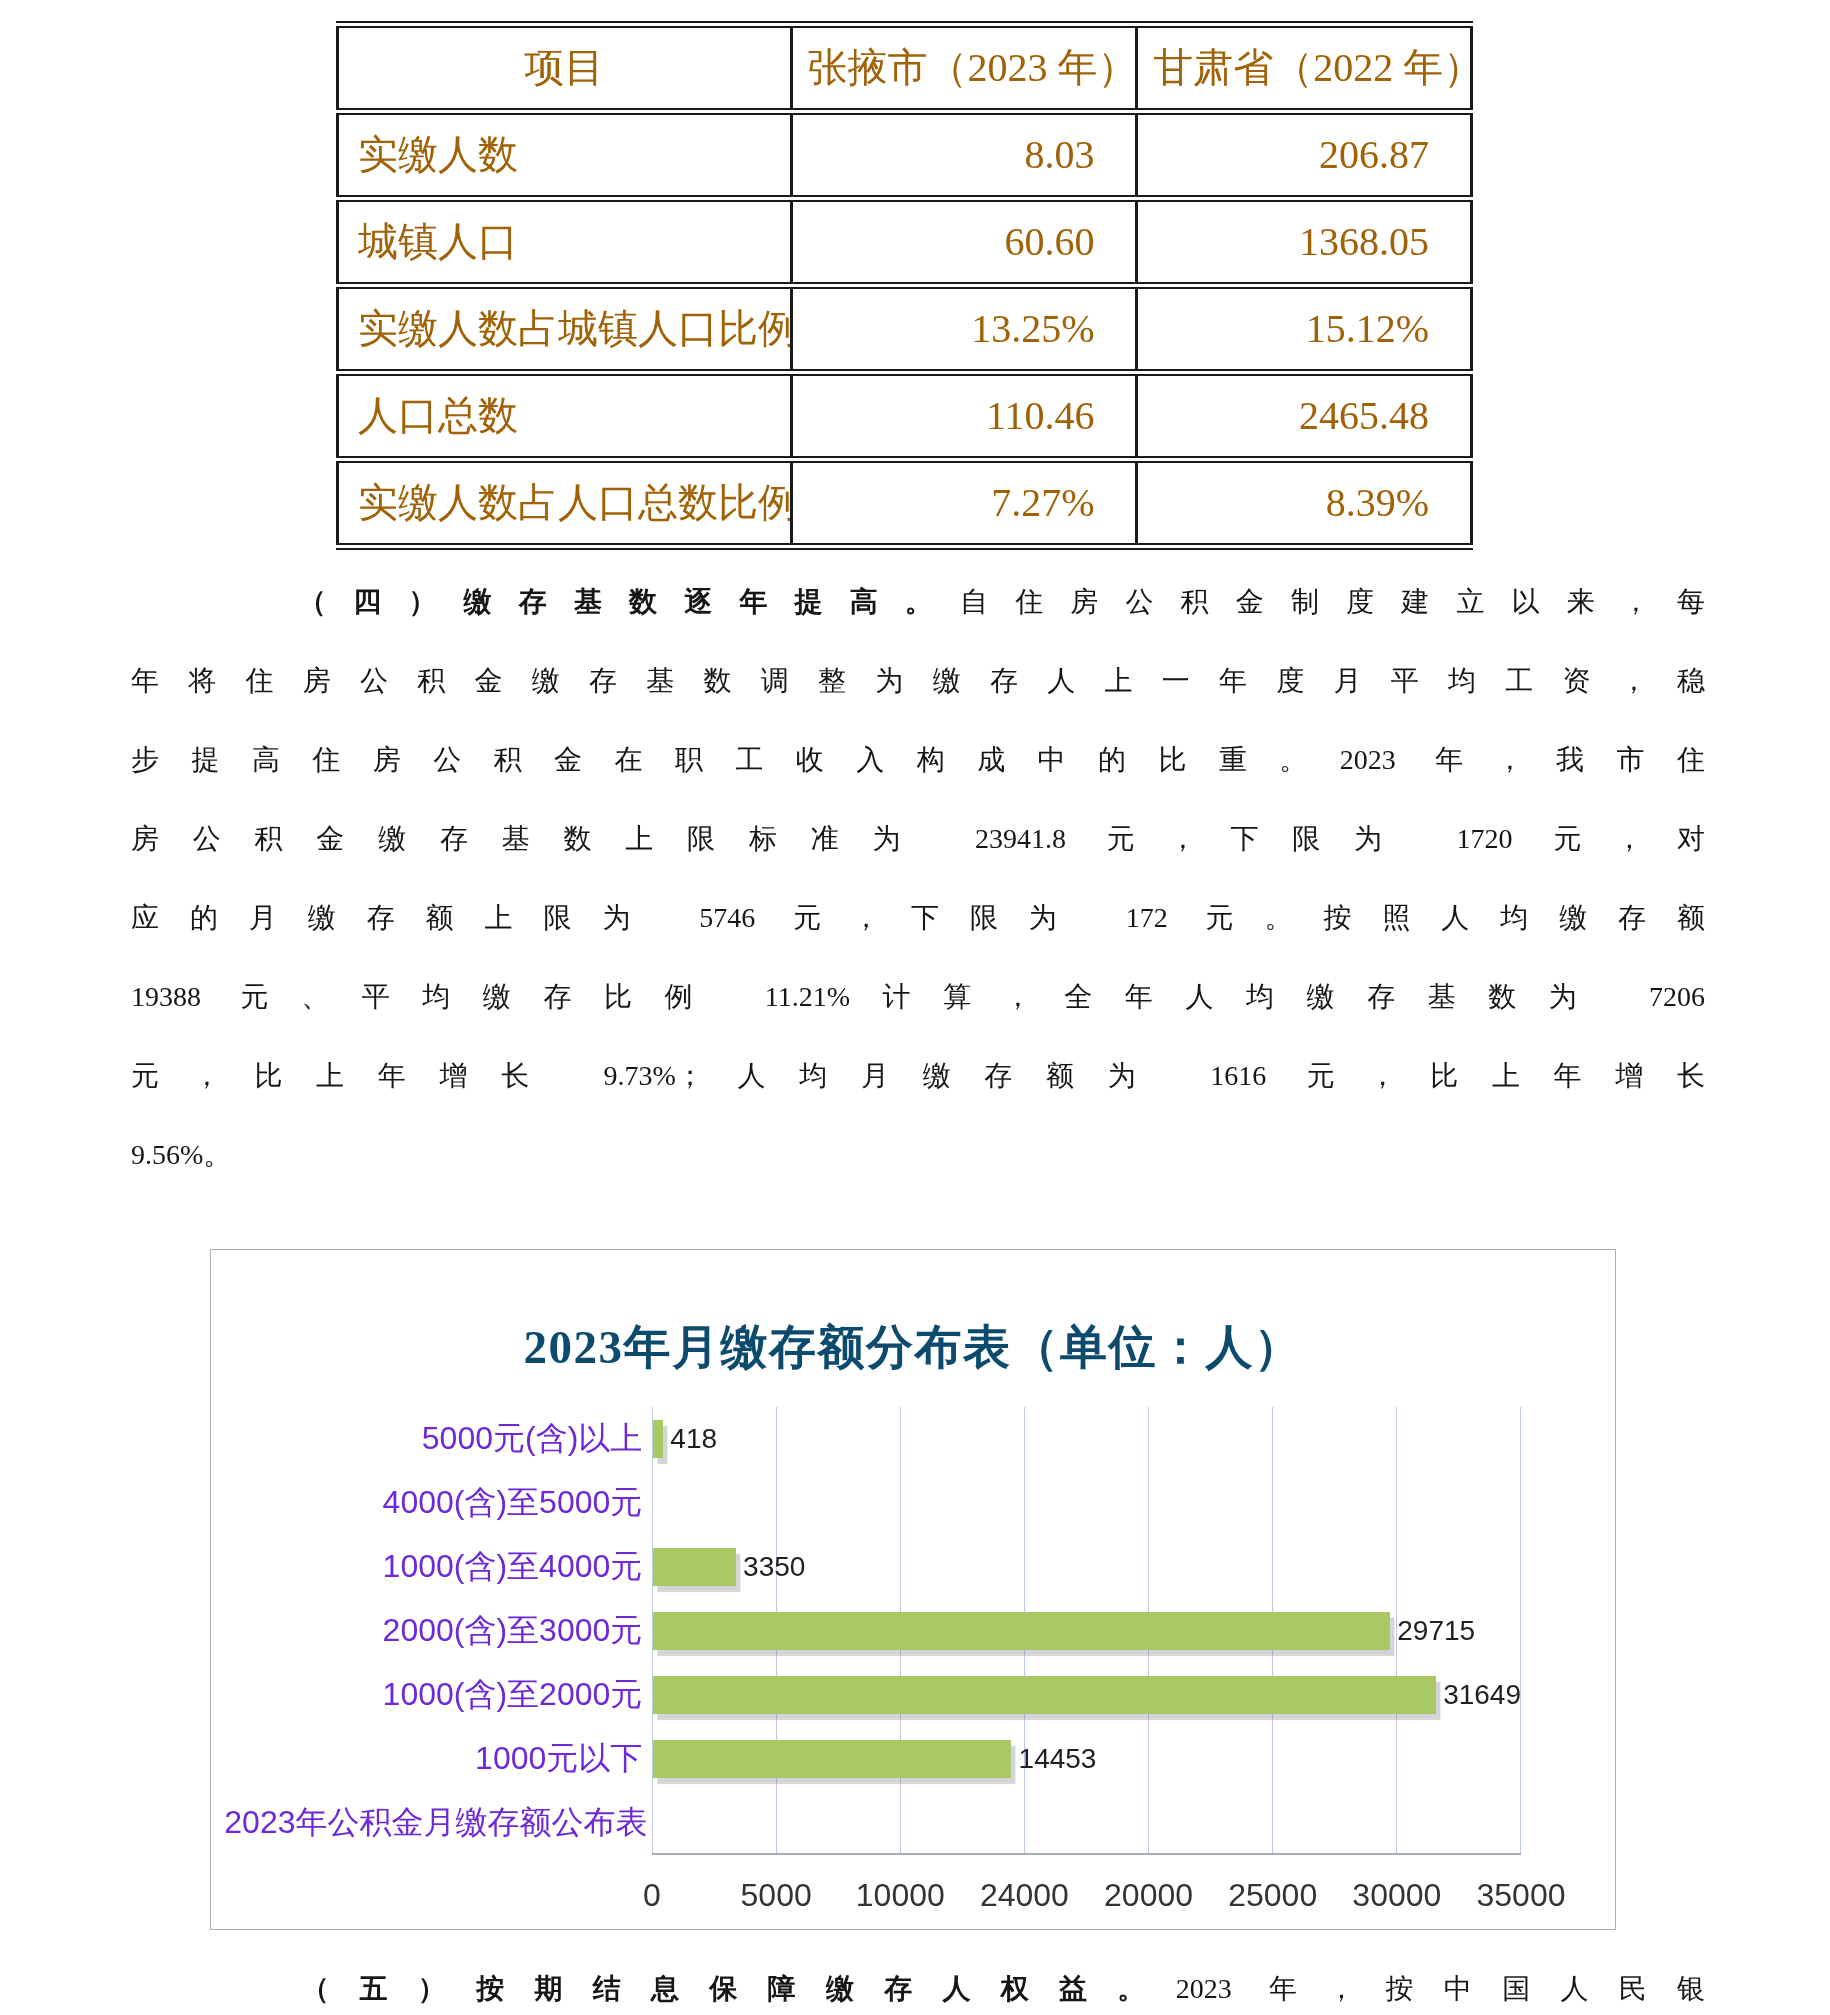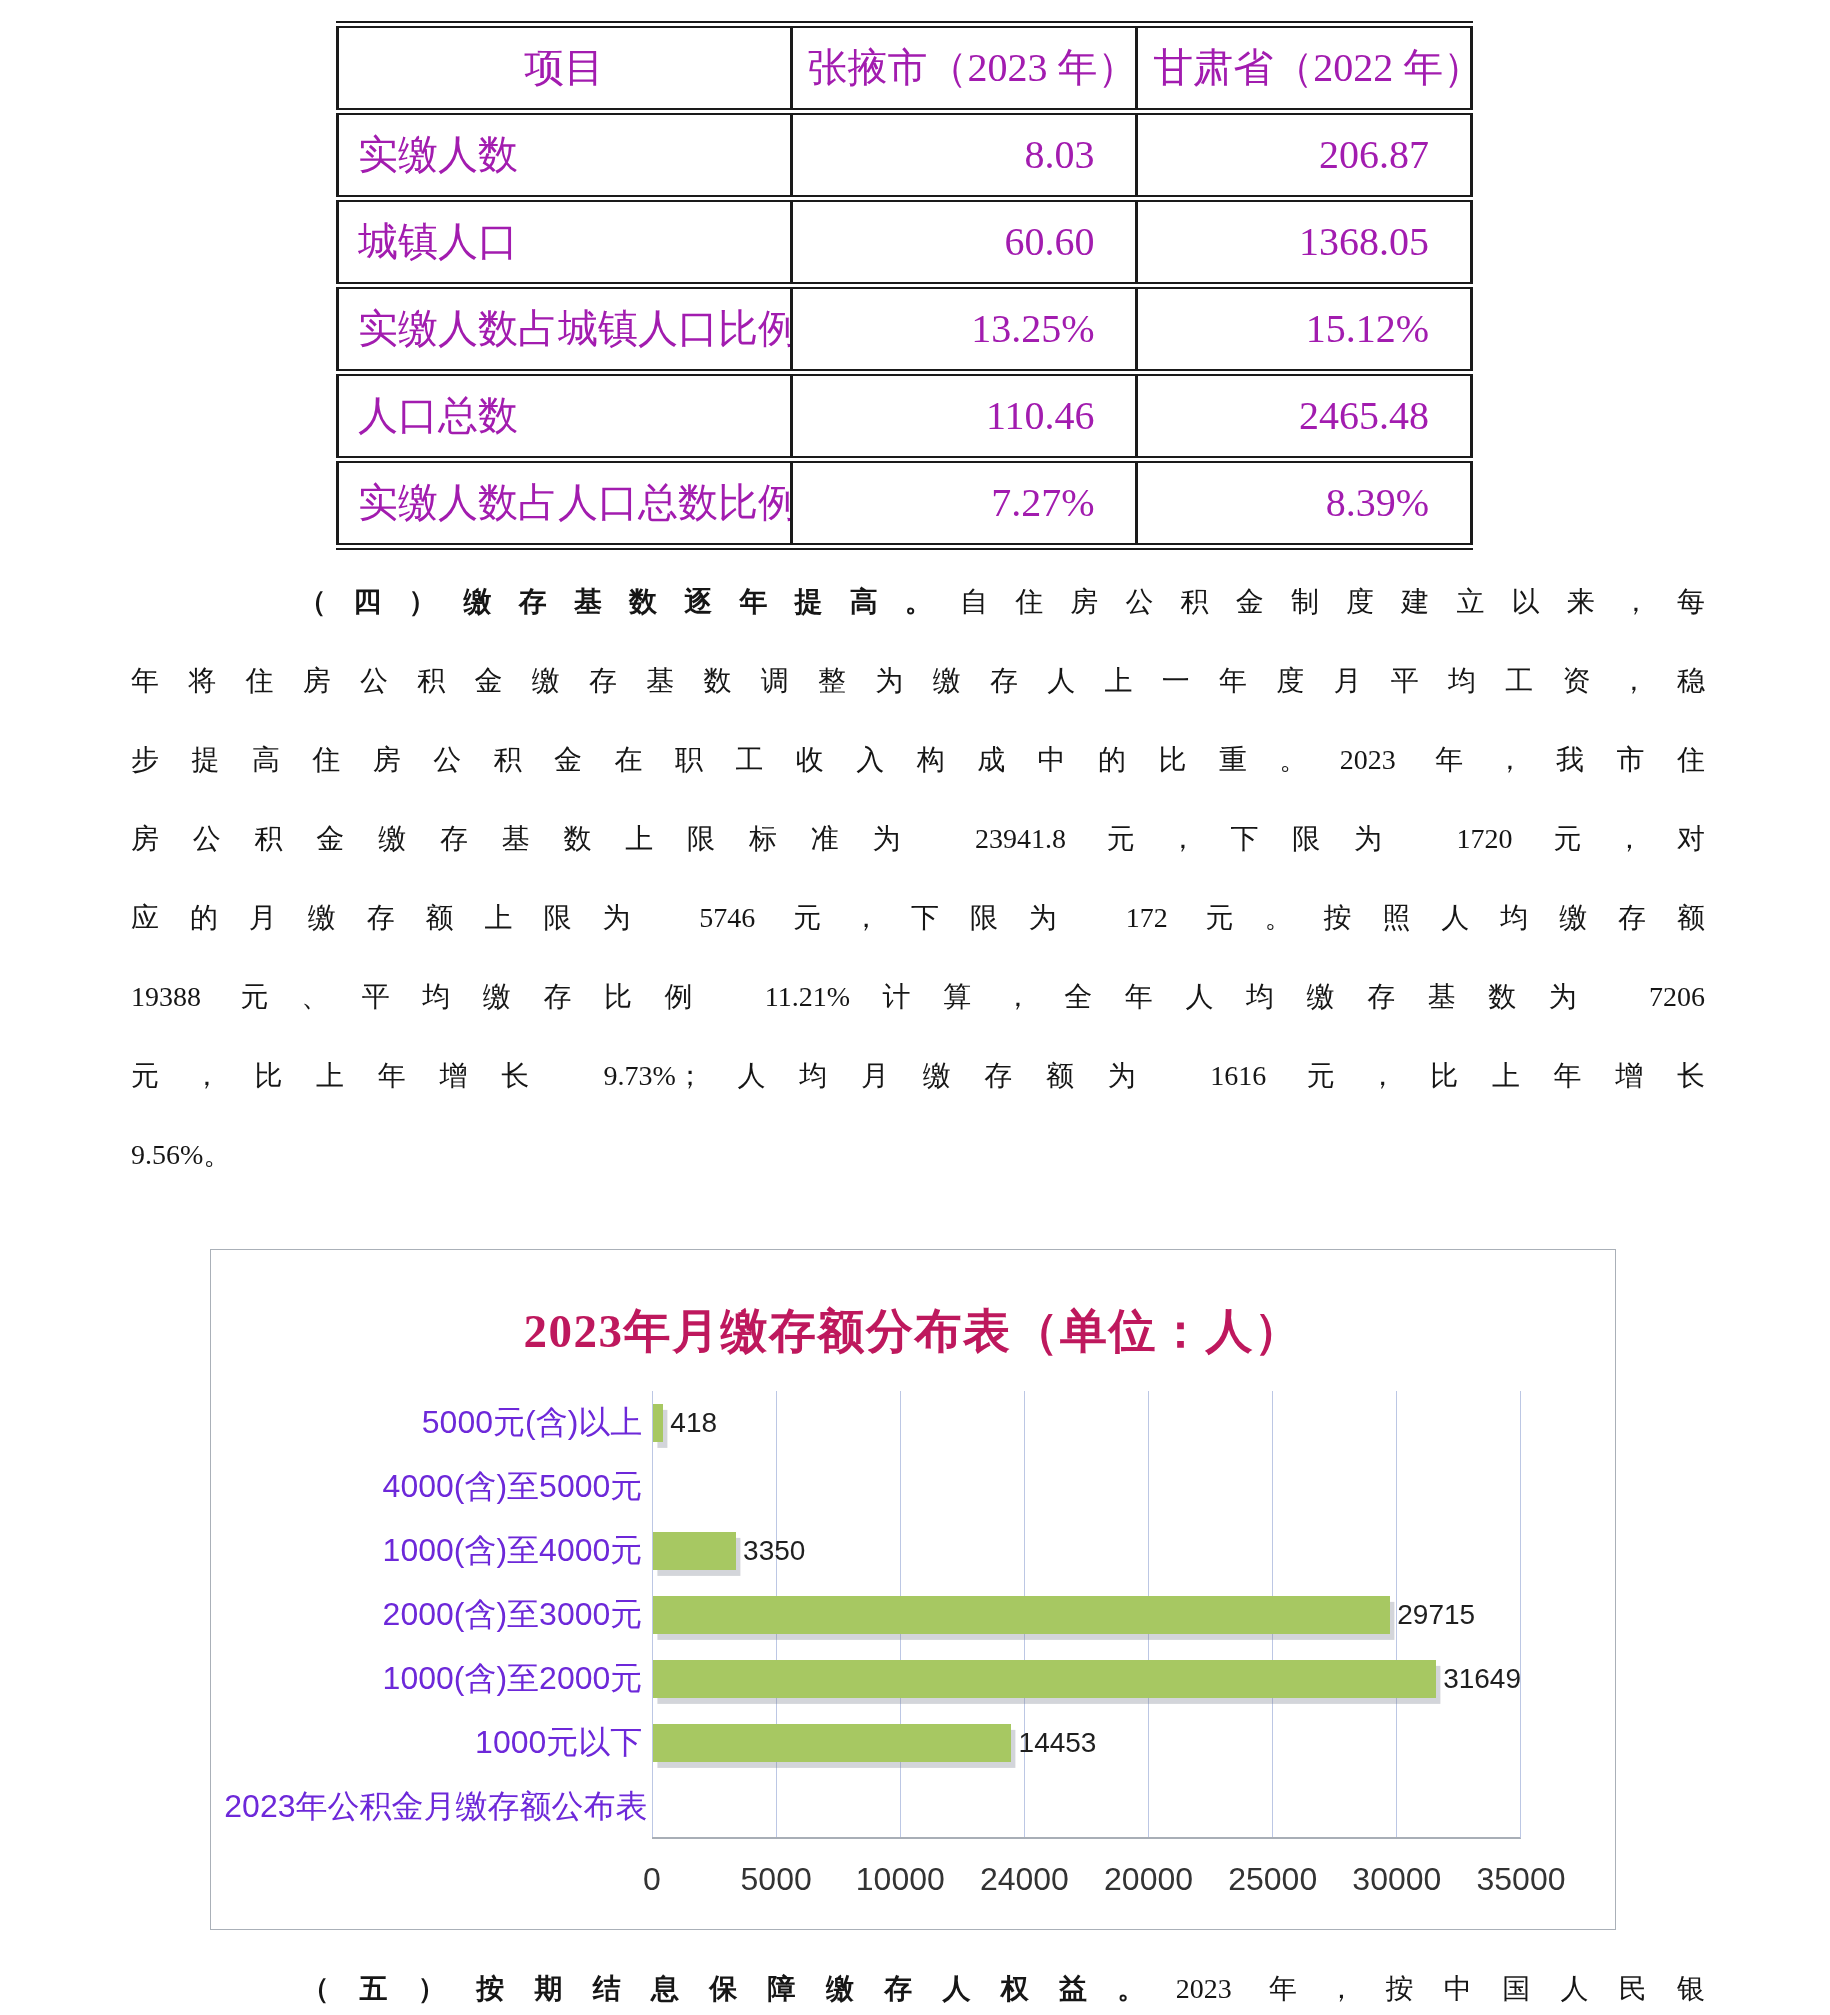--- a/index.html
+++ b/index.html
@@ -9,21 +9,21 @@
     background:#ffffff;
     overflow:hidden;
     font-family:"Liberation Serif","DejaVu Serif",serif;
     color:#1c1c1c;
   }
 
   
   .doc-table{
     position:absolute;left:336px;top:20.7px;width:1137px;
     border-collapse:collapse;table-layout:fixed;
-    font-size:40px;color:#a21caf;
+    font-size:40px;color:#a16207;
   }
   .doc-table td,.doc-table th{
     border-left:3px solid #1a1a1a;
     border-right:3px solid #1a1a1a;
     border-top:7.4px double #1a1a1a;
     border-bottom:7.4px double #1a1a1a;
     height:80px;
     font-weight:normal;
     padding:0 14.8px;
     overflow:hidden;white-space:nowrap;
@@ -50,23 +50,23 @@
   .pline.lastline{text-align:left;text-align-last:left;}
   .indent{display:inline-block;width:140px;}
   .lead-bold{font-weight:700;}
 
   
   .chart-box{
     position:absolute;left:210px;top:1249px;width:1406px;height:681px;
     border:1.5px solid #aab0b8;background:#ffffff;box-sizing:border-box;
   }
   .chart-title{
-    margin-top:50px;
+    margin-top:66px;
     text-align:center;
-    font-size:47px;font-weight:700;letter-spacing:1.5px;color:#be185d;
+    font-size:47px;font-weight:700;letter-spacing:1.5px;color:#0c4a6e;
   }
   .chart-rows{
     position:relative;
     margin:28px 94px 0 13.3px;
   }
   .plot-bg{
     position:absolute;left:428px;right:0;top:0;bottom:0;
     background-image:linear-gradient(to right,#bcc7e4 1.5px,transparent 1.5px);
     background-size:calc(100%/7) 100%;
     border-right:1.5px solid #bcc7e4;

